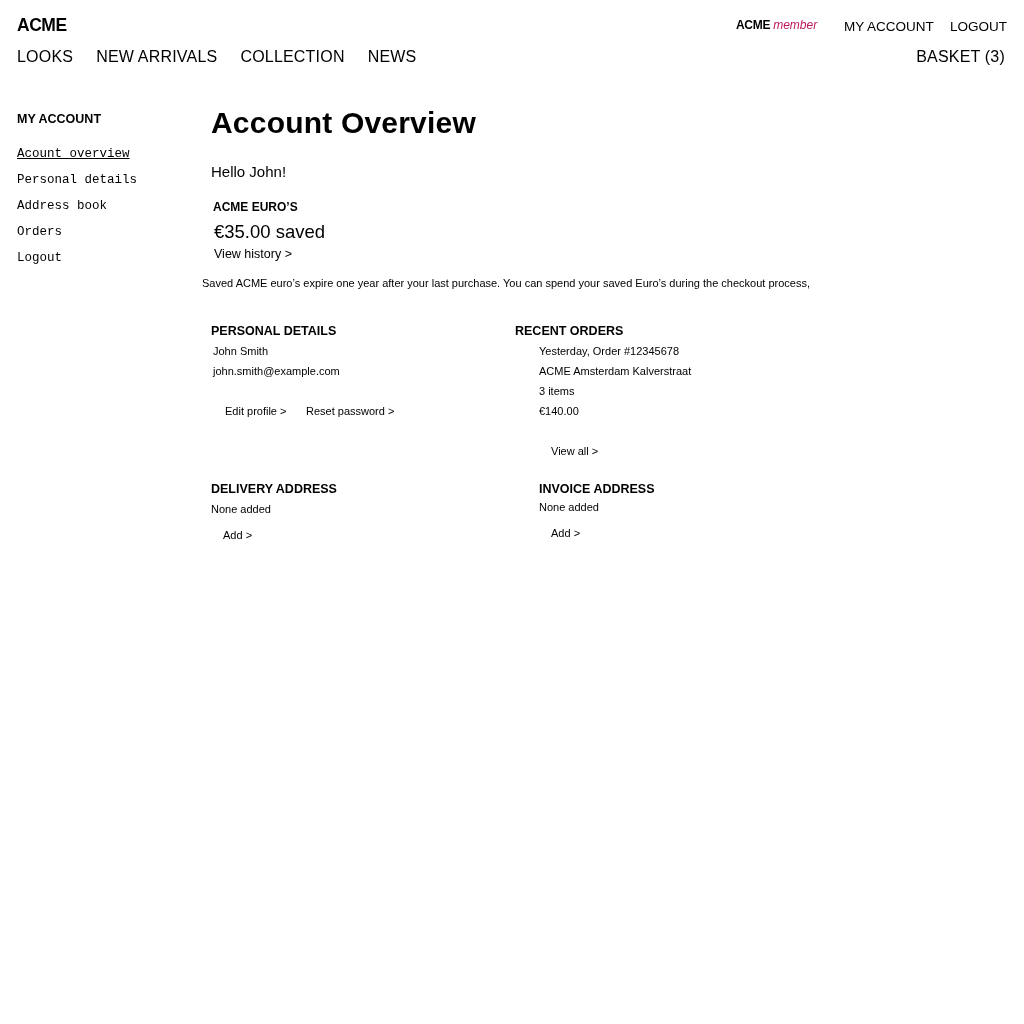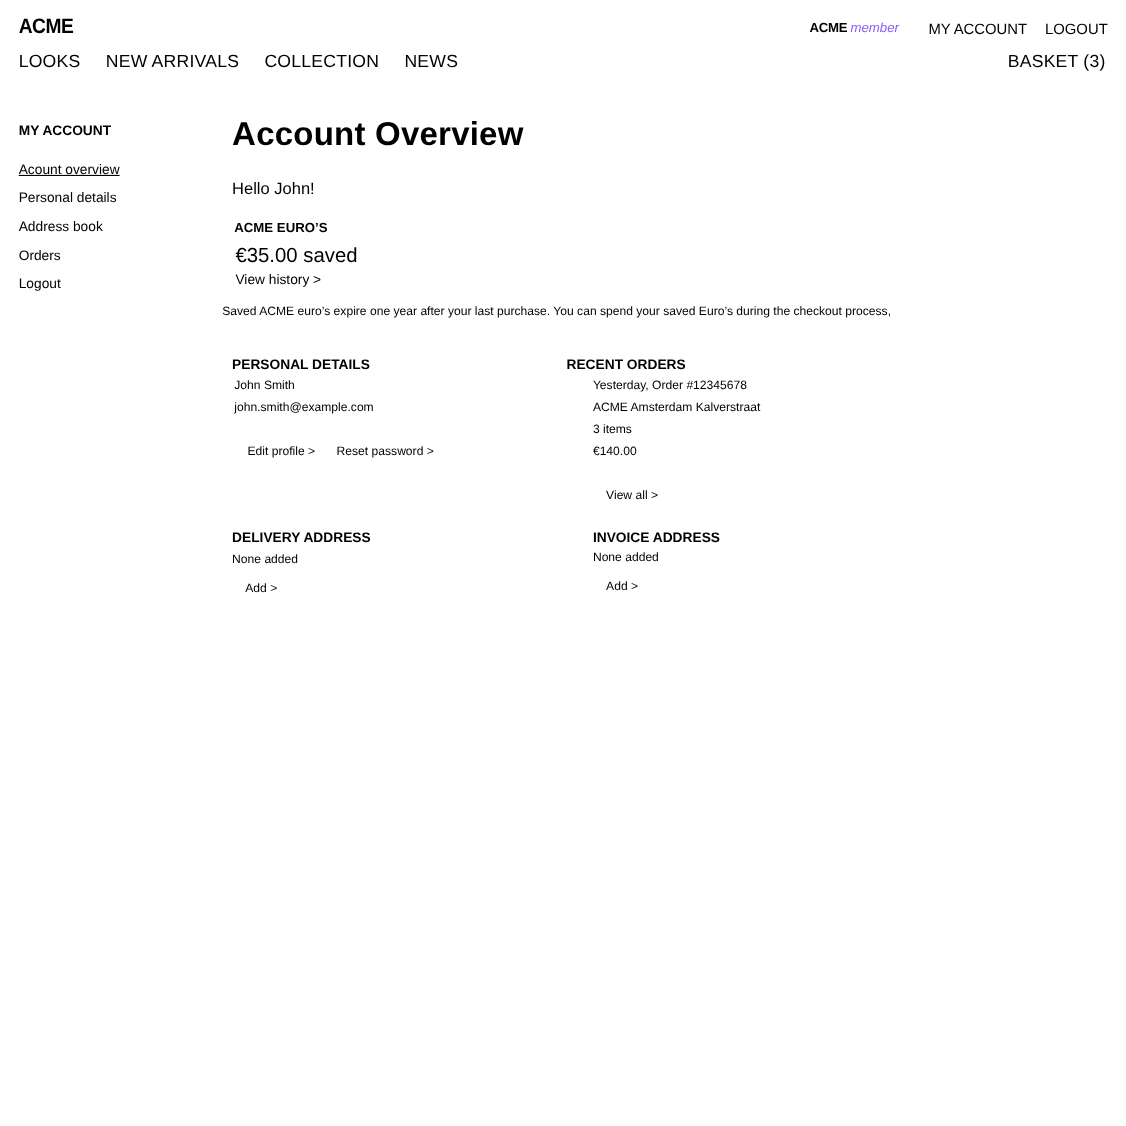--- a/index.html
+++ b/index.html
@@ -8,29 +8,29 @@
       font-family: "Liberation Sans", "DejaVu Sans", sans-serif;
       overflow: hidden; position: relative;
     }
     a { color: #000; text-decoration: none; }
     .abs { position: absolute; white-space: nowrap; }
 
     
     .logo { left: 17px; top: 14px; font-size: 19px; font-weight: 700; letter-spacing: -0.5px; transform: scaleX(0.92); transform-origin: left; }
     .member { left: 736px; top: 18px; font-size: 12px; }
     .member .brand { font-weight: 700; letter-spacing: -0.3px; }
-    .member .italic { font-style: italic; color: #8b5cf6; margin-left: 3px; }
+    .member .italic { font-style: italic; color: #be185d; margin-left: 3px; }
     .top-link { top: 19px; font-size: 13.5px; }
     .main-nav { left: 17px; top: 48px; display: flex; gap: 0; }
     .main-nav a { font-size: 16px; margin-right: 23px; letter-spacing: 0.2px; }
     .basket { right: 19px; top: 48px; font-size: 16px; letter-spacing: 0.2px; }
 
     
     .side-title { left: 17px; top: 112px; font-size: 12.5px; font-weight: 700; }
-    .side-list { left: 17px; top: 146px; }
+    .side-list { left: 17px; top: 146px; font-family: Liberation Mono, monospace; }
     .side-list a { display: block; font-size: 12.5px; height: 26px; line-height: 16px; }
     .side-list a.active { text-decoration: underline; }
 
     
     .page-title { left: 211px; top: 106px; font-size: 30px; font-weight: 700; letter-spacing: 0.2px; }
     .greeting { left: 211px; top: 163px; font-size: 15px; }
     .euro-title { left: 213px; top: 200px; font-size: 12px; font-weight: 700; }
     .euro-amount { left: 214px; top: 221px; font-size: 18.5px; }
     .view-history { left: 214px; top: 247px; font-size: 12.5px; text-align: center; }
     .euro-note { left: 202px; top: 277px; font-size: 11px; }

